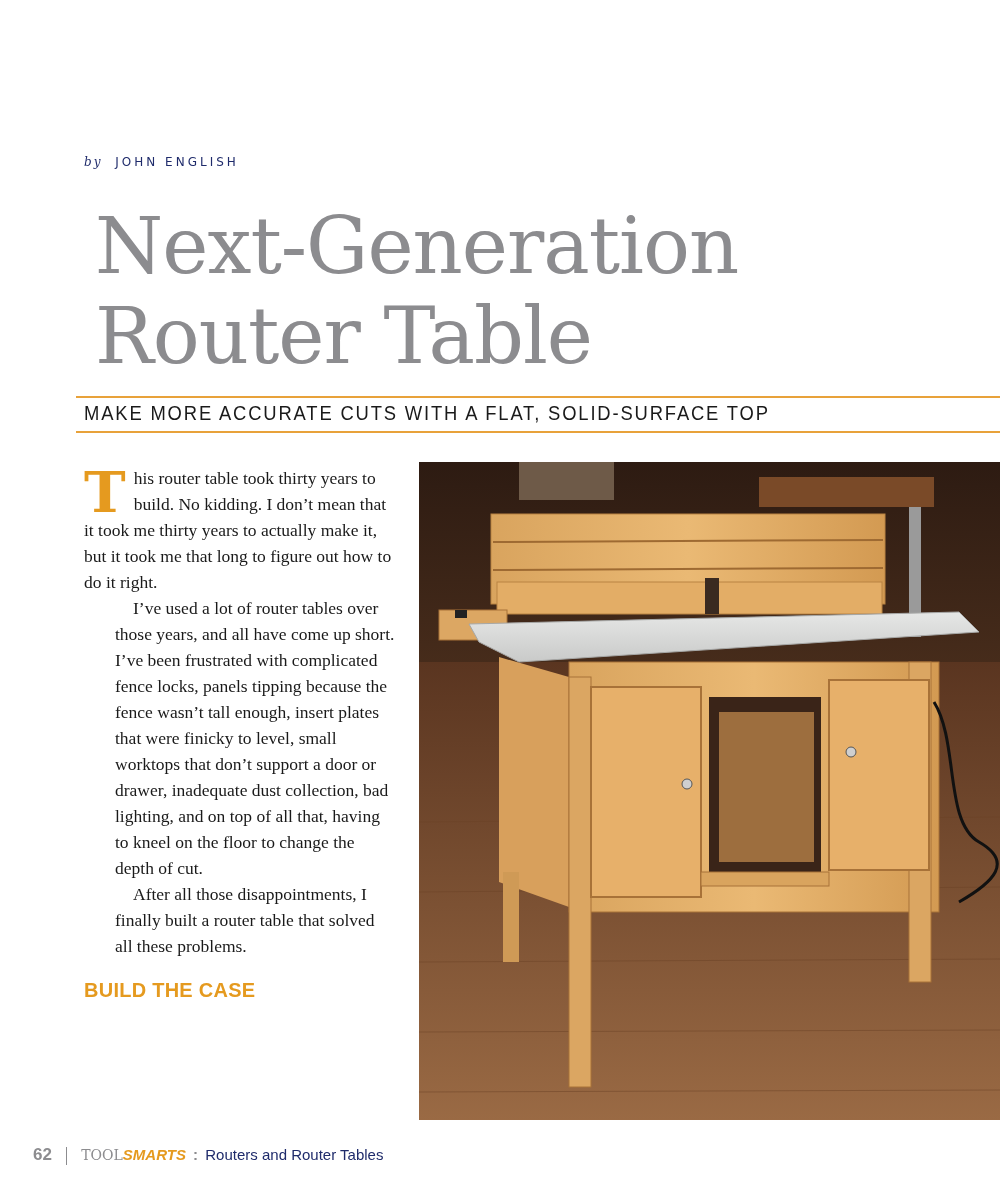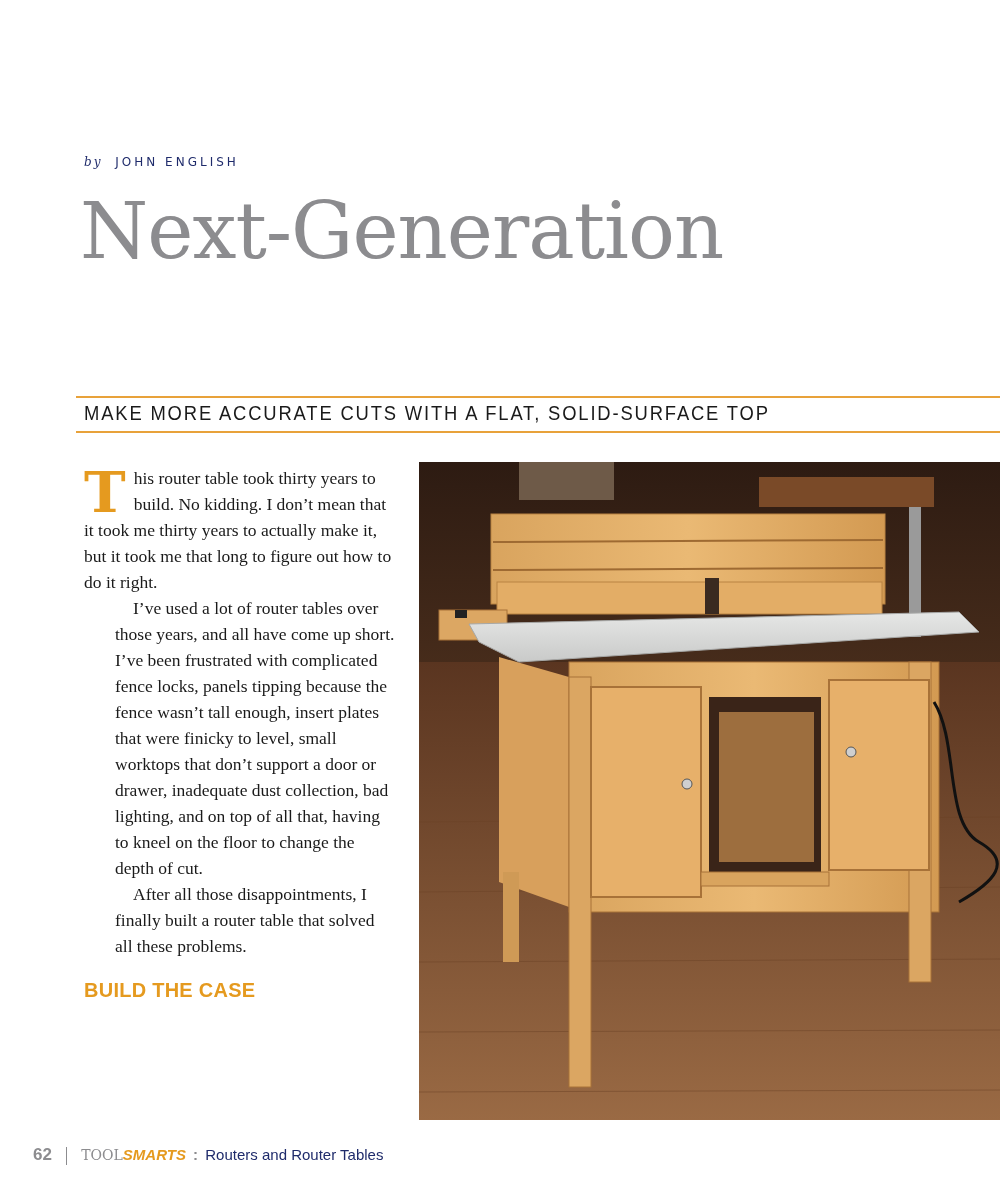--- a/index.html
+++ b/index.html
@@ -1,21 +1,21 @@
 <!DOCTYPE html>
 <html><head>
 <meta charset="utf-8">
 <style>
   html, body { margin: 0; padding: 0; background: #ffffff; }
   body { width: 1000px; height: 1200px; position: relative; overflow: hidden; font-family: "DejaVu Serif", serif; }
 
   .byline { position: absolute; left: 84px; top: 155px; font-family: "DejaVu Sans", sans-serif; font-size: 12px; color: #1f2b6b; letter-spacing: 3px; }
   .byline .by { font-family: "DejaVu Serif", serif; font-style: italic; letter-spacing: 2px; margin-right: 6px; }
 
-  .title { position: absolute; left: 80px; top: 186px; margin: 0; font-family: "DejaVu Serif", serif; font-weight: normal; font-size: 78px; line-height: 90px; color: #8c8c8f; letter-spacing: -1px; }
+  .title { position: absolute; left: 80px; top: 186px; margin: 15px; font-family: "DejaVu Serif", serif; font-weight: normal; font-size: 78px; line-height: 90px; color: #8c8c8f; letter-spacing: -1px; }
 
   .rule { position: absolute; left: 76px; width: 924px; height: 2px; background: #e8a23a; }
   .rule.top { top: 396px; }
   .rule.bottom { top: 431px; }
   .dek { position: absolute; left: 84px; top: 402px; font-family: "Liberation Sans", sans-serif; font-size: 20px; letter-spacing: 2px; color: #1a1a1a; transform: scaleX(0.92); transform-origin: left; white-space: nowrap; }
 
   .column { position: absolute; left: 84px; top: 465px; width: 312px; font-family: "Liberation Serif", serif; font-size: 17.5px; line-height: 26px; color: #1a1a1a; }
   .column p { margin: 0; }
   .column p.indent { text-indent: 18px; margin-left: 31px; }
   .dropcap { float: left; font-family: "DejaVu Serif", serif; font-weight: bold; font-size: 56px; line-height: 46px; color: #e59a1f; margin: 4px 8px 0 0; }
@@ -35,20 +35,21 @@
 </head>
 <body>
 
 <div class="byline">
   <span class="by">by</span>
   <span>JOHN ENGLISH</span>
 </div>
 
 <h1 class="title">
   <span>Next-Generation</span><br>
+  <span>Router Table</span>
 </h1>
 
 <div class="rule top"></div>
 <div class="dek">MAKE MORE ACCURATE CUTS WITH A FLAT, SOLID-SURFACE TOP</div>
 <div class="rule bottom"></div>
 
 <div class="column">
   <p>
     <span class="dropcap">T</span><span>his router table took thirty years to build. No kidding. I don’t mean that it took me thirty years to actually make it, but it took me that long to figure out how to do it right.</span>
   </p>

